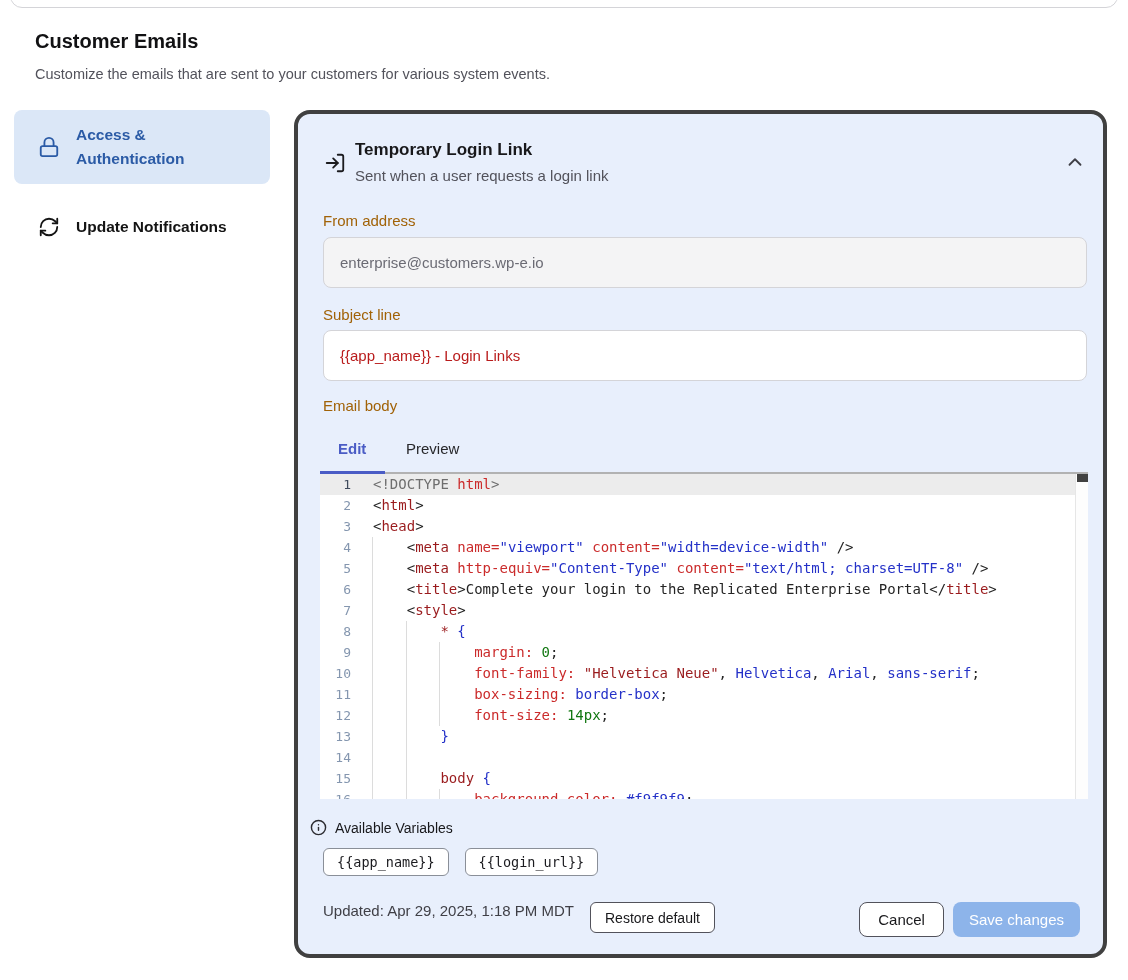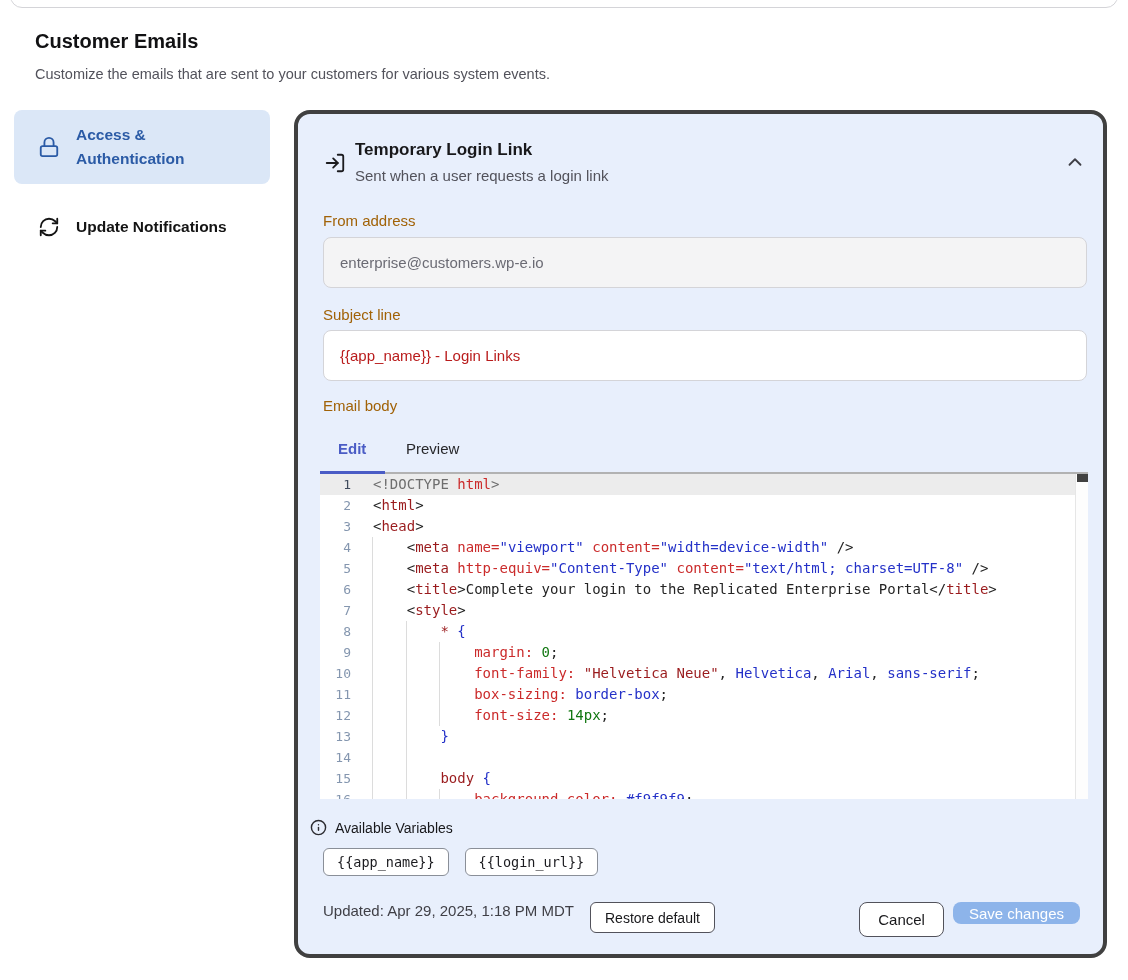--- a/index.html
+++ b/index.html
@@ -71,21 +71,21 @@
     font-family:"DejaVu Sans Mono", monospace; font-size:13.5px; color:#1b1b1f; cursor:pointer; }
 
   
   .panel-footer { position:absolute; left:25px; right:23px; top:788px; height:37px; display:flex; align-items:flex-start; }
   .updated-text { font-size:15px; color:#3f3f46; }
   .btn { font-family:"Liberation Sans", sans-serif; cursor:pointer; }
   .btn-restore { margin-left:16px; background:#fff; border:1px solid #52525b; border-radius:6px;
     height:31px; padding:0 14px; font-size:14px; color:#18181b; }
   .footer-right { margin-left:auto; display:flex; gap:9px; }
   .btn-cancel { background:#fff; border:1px solid #52525b; border-radius:8px; height:35px; padding:0 18px; font-size:15px; color:#18181b; }
-  .btn-save { background:#8db4ea; border:none; border-radius:8px; height:22px; padding:0 16px; font-size:15px; color:#ffffff; }
+  .btn-save { background:#8db4ea; border:none; border-radius:8px; height:35px; padding:0 16px; font-size:15px; color:#ffffff; }
   svg { display:block; }
 </style>
 </head>
 <body>
 
 <div class="top-card-edge"></div>
 
 <h1 class="page-title">Customer Emails</h1>
 <div class="page-subtitle">Customize the emails that are sent to your customers for various system events.</div>
 

